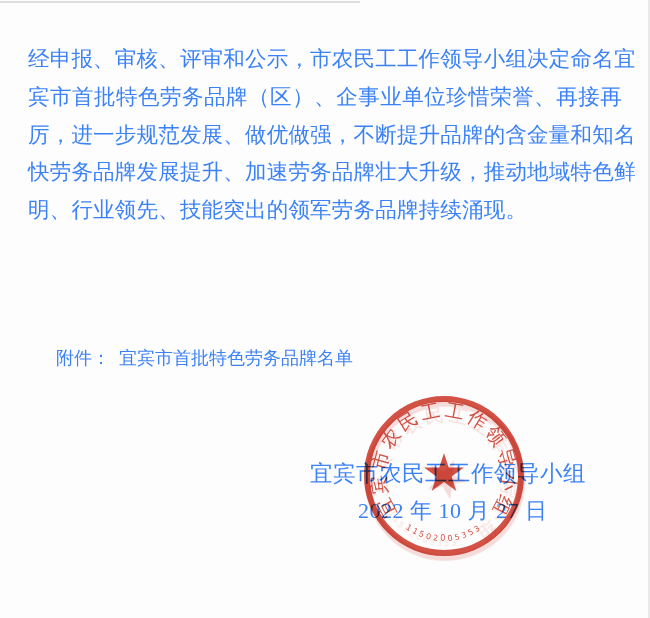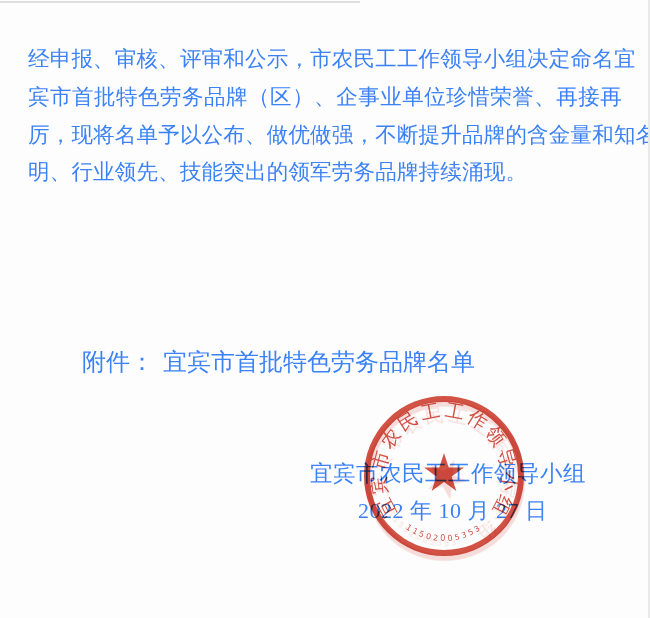--- a/index.html
+++ b/index.html
@@ -24,22 +24,22 @@
   .body-line{
     text-align:justify;
     text-align-last:justify;
     text-justify:inter-character;
     height:37.8px;white-space:nowrap;
   }
   .body-line.last{
     text-align:center;text-align-last:left;
   }
   .attachment{
-    position:absolute;left:82px;top:346px;
-    font-size:24px;white-space:nowrap;
+    position:absolute;left:56px;top:346px;
+    font-size:18px;white-space:nowrap;
   }
   .attachment .att-title{margin-left:9px;}
   .signature{
     position:absolute;left:310px;top:458px;
     font-size:22.5px;letter-spacing:0.5px;white-space:nowrap;
   }
   .doc-date{
     position:absolute;left:358px;top:496px;
     font-size:22px;letter-spacing:0.5px;white-space:nowrap;
   }
@@ -61,21 +61,22 @@
 </head>
 <body>
 
 <div id="page">
 
   <div class="scan-line"></div>
 
   <div class="body-text">
     <div class="body-line">经申报、审核、评审和公示，市农民工工作领导小组决定命名宜</div>
     <div class="body-line">宾市首批特色劳务品牌（区）、企事业单位珍惜荣誉、再接再</div>
-    <div class="body-line">厉，现将名单予以公布、做优做强，不断提升品牌的含金量和知名</div>
+    <div class="body-line">厉，进一步规范发展、做优做强，不断提升品牌的含金量和知名</div>
+    <div class="body-line">快劳务品牌发展提升、加速劳务品牌壮大升级，推动地域特色鲜</div>
     <div class="body-line last">明、行业领先、技能突出的领军劳务品牌持续涌现。</div>
   </div>
 
   <div class="attachment">
     <span class="att-label">附件：</span><span class="att-title">宜宾市首批特色劳务品牌名单</span>
   </div>
 
   <div class="signature">宜宾市农民工工作领导小组</div>
 
   <div class="doc-date">2022 年 10 月 27 日</div>

